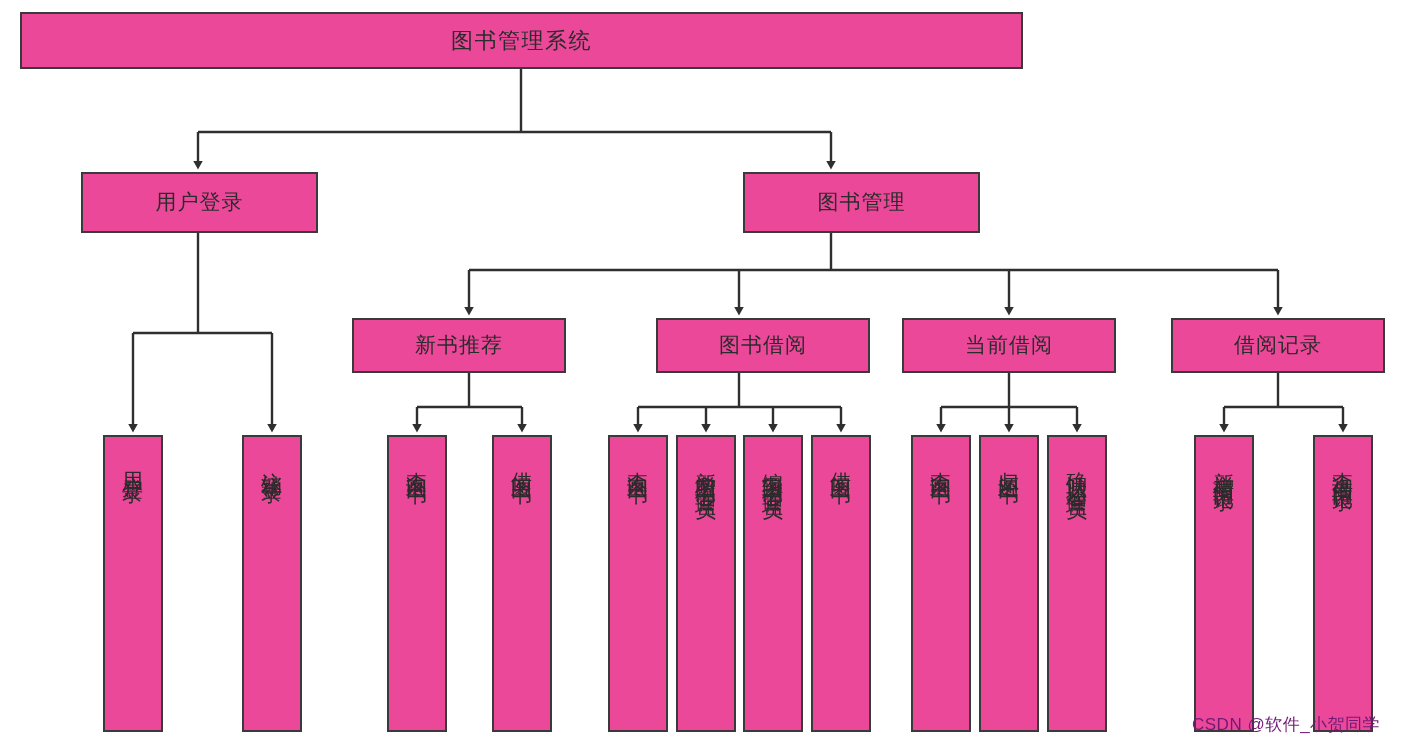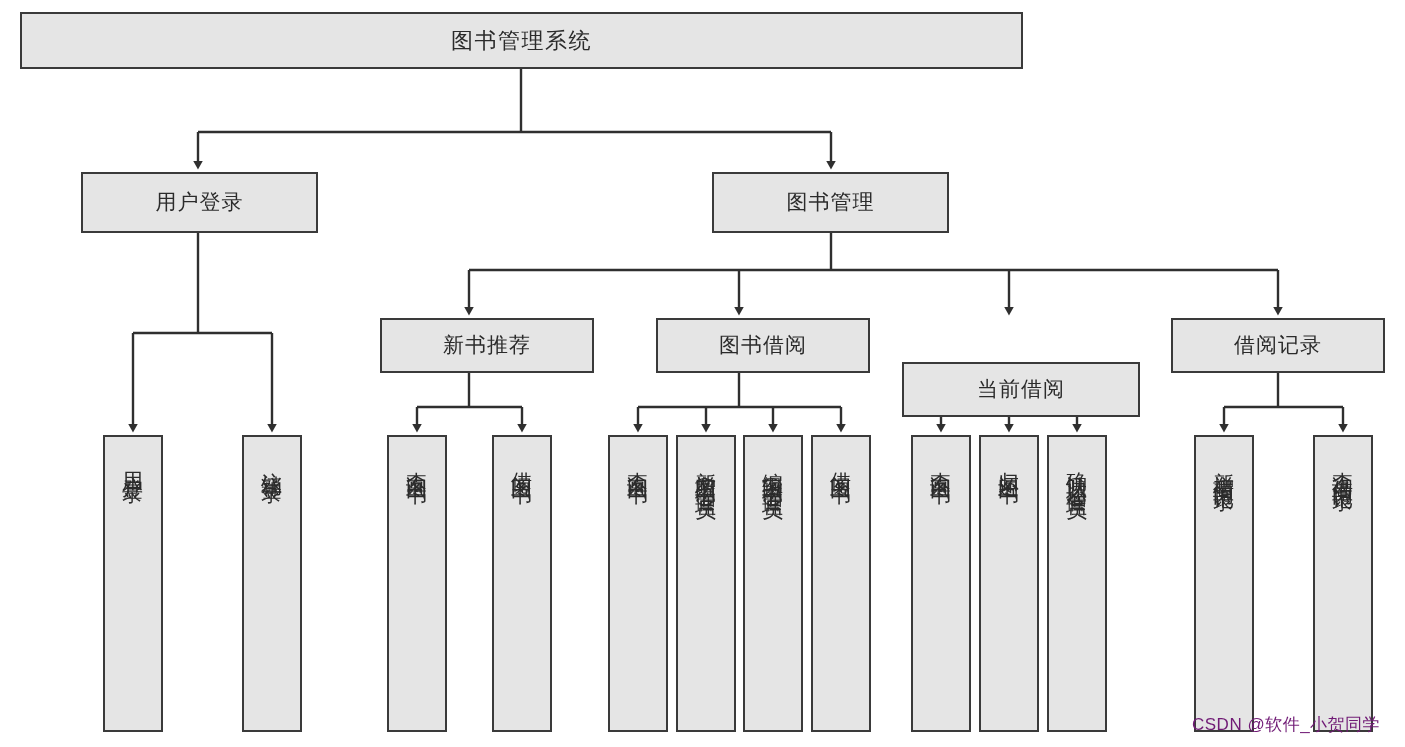--- a/index.html
+++ b/index.html
@@ -22,21 +22,21 @@
     position: absolute;
     left: 0;
     top: 0;
     width: 1405px;
     height: 747px;
     pointer-events: none;
   }
   .node {
     position: absolute;
     box-sizing: border-box;
-    background: #e5e5e5;
+    background: #ec4899;
     border: 2px solid #3a3a3a;
     display: flex;
     align-items: center;
     justify-content: center;
     color: #1f1f1f;
   }
   .node-label {
     display: block;
     text-align: center;
     line-height: 1.18;
@@ -134,31 +134,31 @@
     </g>
   </svg>
 
   <div class="node root horiz" style="left:20px; top:12px; width:1003px; height:57px;">
     <span class="node-label">图书管理系统</span>
   </div>
 
   <div class="node horiz" style="left:81px; top:172px; width:237px; height:61px;">
     <span class="node-label">用户登录</span>
   </div>
-  <div class="node horiz" style="left:712px; top:172px; width:237px; height:61px;">
+  <div class="node horiz" style="left:743px; top:172px; width:237px; height:61px;">
     <span class="node-label">图书管理</span>
   </div>
 
-  <div class="node horiz" style="left:380px; top:318px; width:214px; height:55px;">
+  <div class="node horiz" style="left:352px; top:318px; width:214px; height:55px;">
     <span class="node-label">新书推荐</span>
   </div>
   <div class="node horiz" style="left:632px; top:318px; width:214px; height:55px;margin-left:24px;">
     <span class="node-label">图书借阅</span>
   </div>
-  <div class="node horiz" style="left:902px; top:318px; width:238px; height:55px;margin-top:44px;">
+  <div class="node horiz" style="left:902px; top:318px; width:214px; height:55px;">
     <span class="node-label">当前借阅</span>
   </div>
   <div class="node horiz" style="left:1171px; top:318px; width:214px; height:55px;">
     <span class="node-label">借阅记录</span>
   </div>
 
   <div class="node leaf" style="left:103px; top:435px; width:60px; height:297px;">
     <span class="node-label">用户登录</span>
   </div>
   <div class="node leaf" style="left:242px; top:435px; width:60px; height:297px;">

